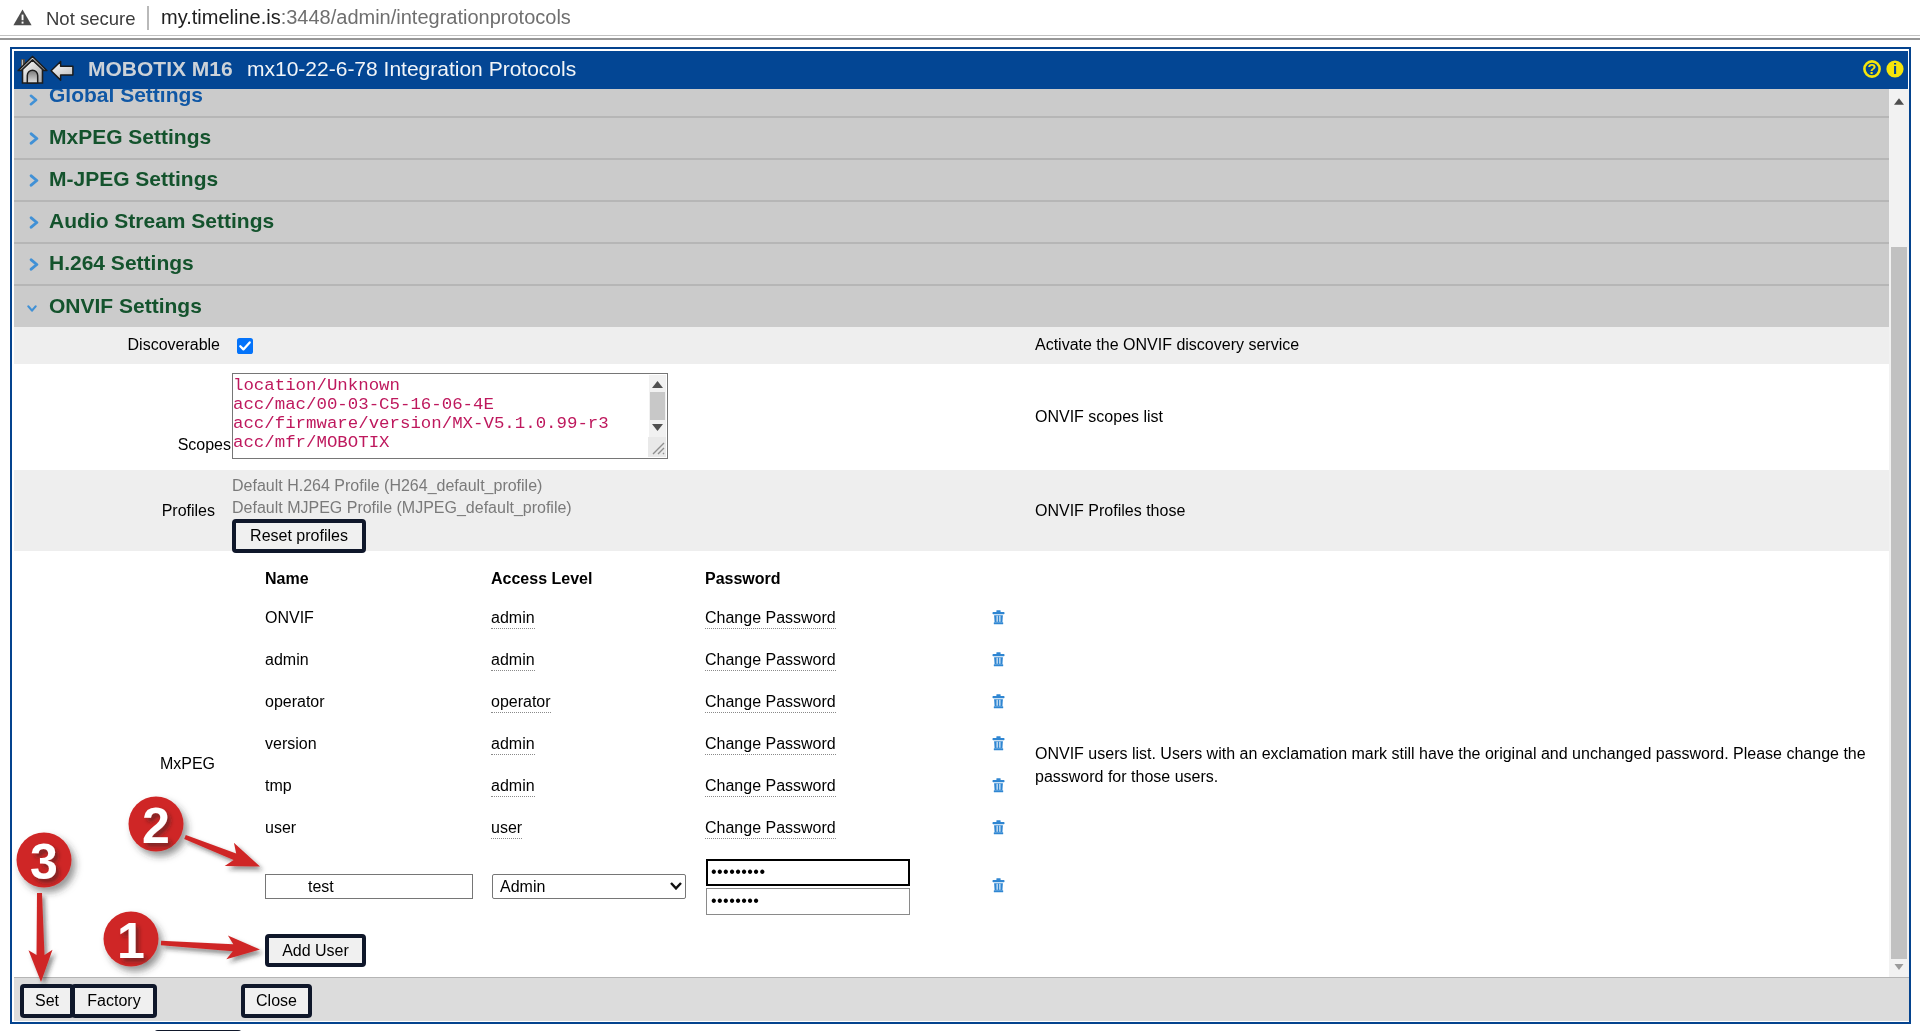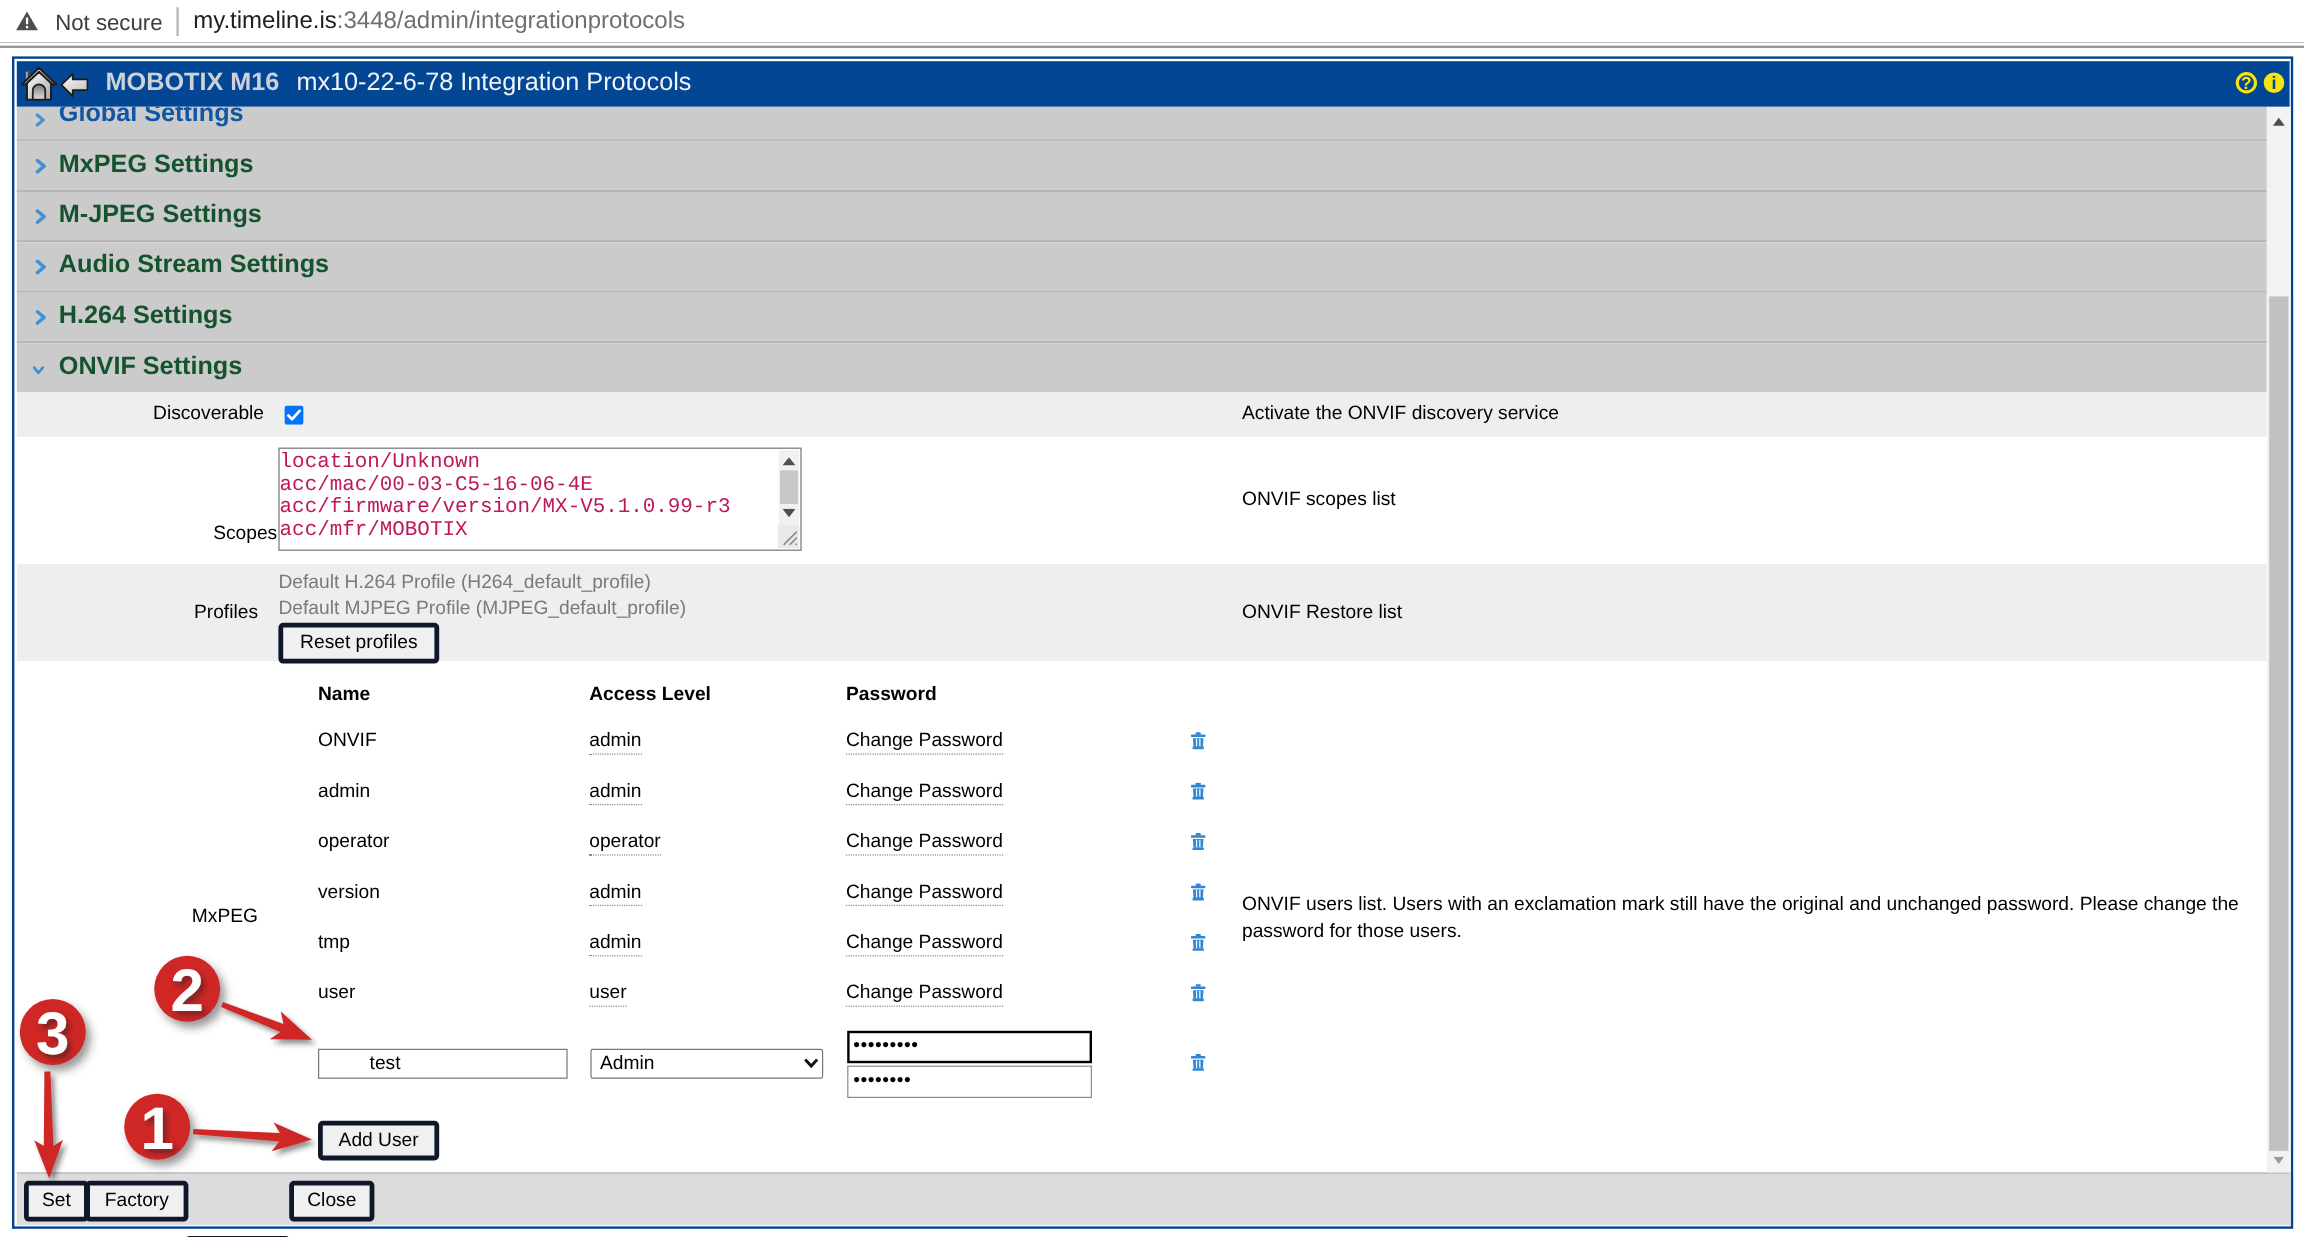--- a/index.html
+++ b/index.html
@@ -158,21 +158,21 @@
 <svg class="abs" style="left:650px;top:439px;" width="16" height="17" viewBox="0 0 16 17">
     <path d="M14 4 L3 15 M14 9 L8 15 M14 14 L13 15" stroke="#8f8f8f" stroke-width="1.4" fill="none"></path>
   </svg>
 <div class="abs" style="left:1035px;top:408px;font-size:16px;">ONVIF scopes list</div>
 
 <div class="abs" style="left:14px;top:470px;width:1875px;height:81px;background:#eeeeee;"></div>
 <div class="abs" style="left:0px;top:502px;width:215px;font-size:16px;text-align:right;">Profiles</div>
 <div class="abs" style="left:232px;top:477px;font-size:16px;color:#7a7a7a;">Default H.264 Profile (H264_default_profile)</div>
 <div class="abs" style="left:232px;top:499px;font-size:16px;color:#7a7a7a;">Default MJPEG Profile (MJPEG_default_profile)</div>
 <div class="btn" style="left:232px;top:519px;width:126px;height:26px;">Reset profiles</div>
-<div class="abs" style="left:1035px;top:502px;font-size:16px;">ONVIF Restore list</div>
+<div class="abs" style="left:1035px;top:502px;font-size:16px;">ONVIF Profiles those</div>
 
 <div class="abs" style="left:0px;top:755px;width:215px;font-size:16px;text-align:right;">MxPEG</div>
 <div class="cell" style="left:265px;top:570px;font-weight:bold;">Name</div>
 <div class="cell" style="left:491px;top:570px;font-weight:bold;">Access Level</div>
 <div class="cell" style="left:705px;top:570px;font-weight:bold;">Password</div>
 
 <div class="cell" style="left:265px;top:609px;">ONVIF</div>
 <div class="cell dot" style="left:491px;top:609px;">admin</div>
 <div class="cell dot" style="left:705px;top:609px;">Change Password</div>
 <div class="cell" style="left:265px;top:651px;">admin</div>

